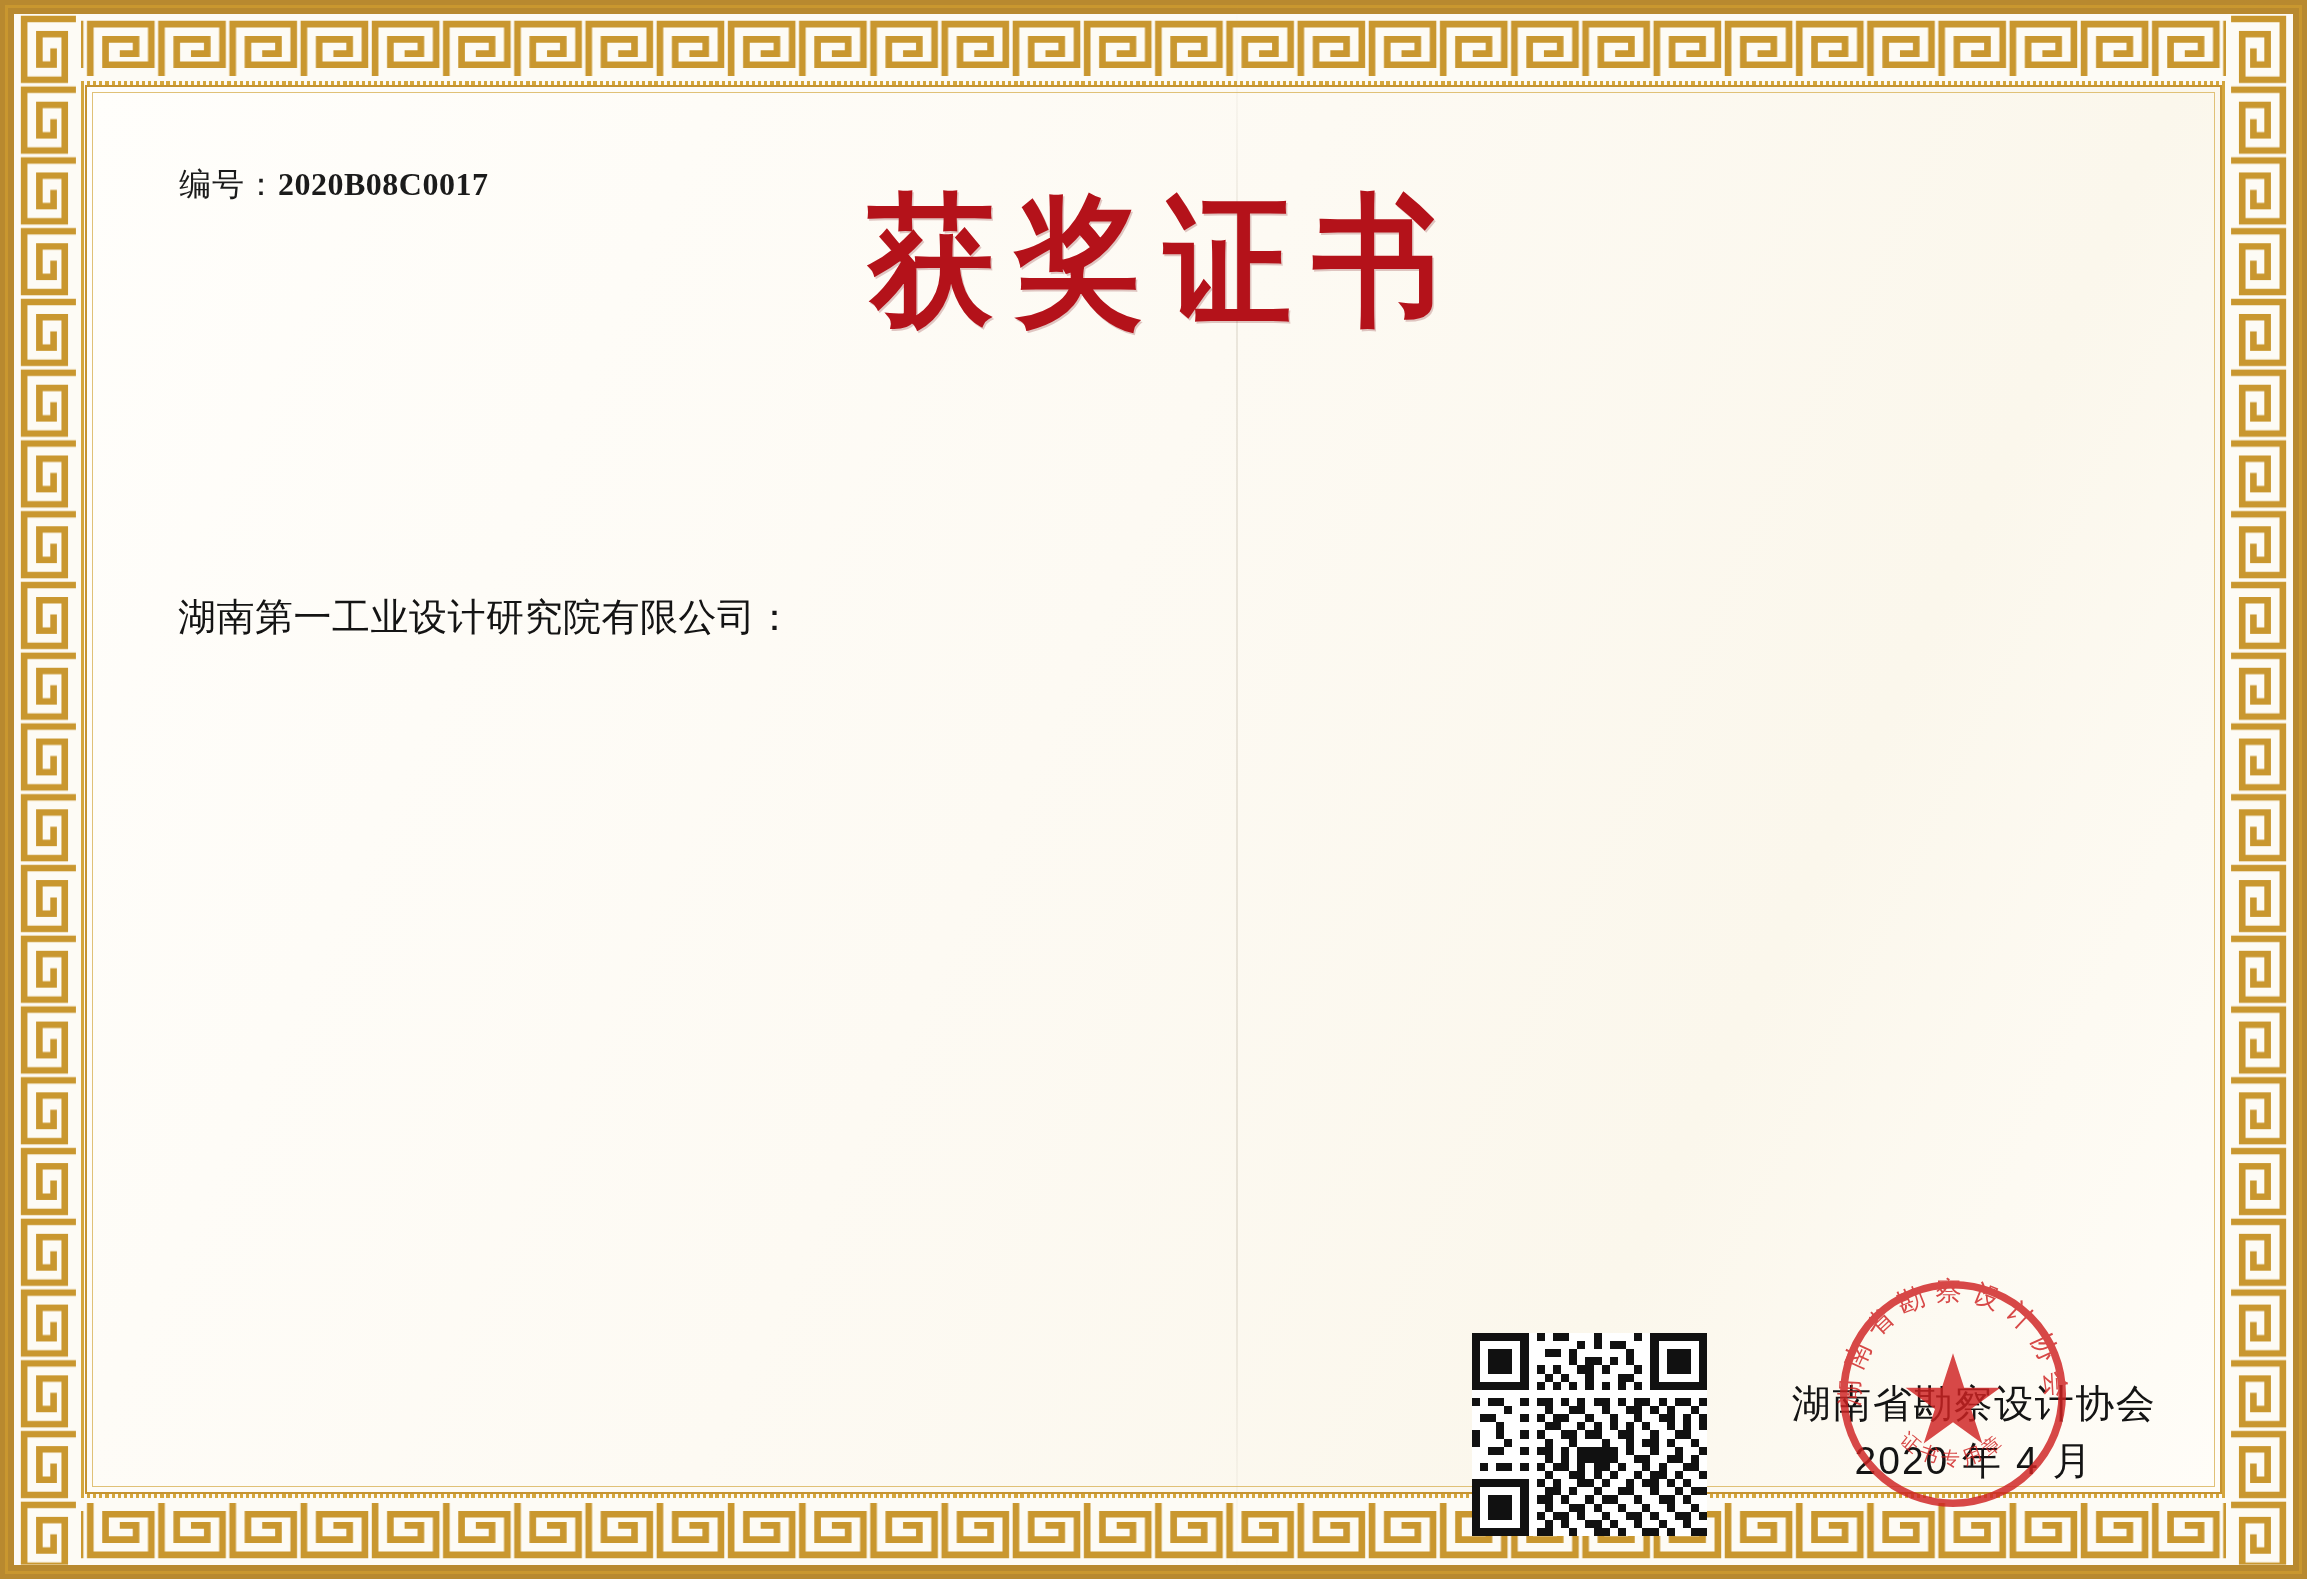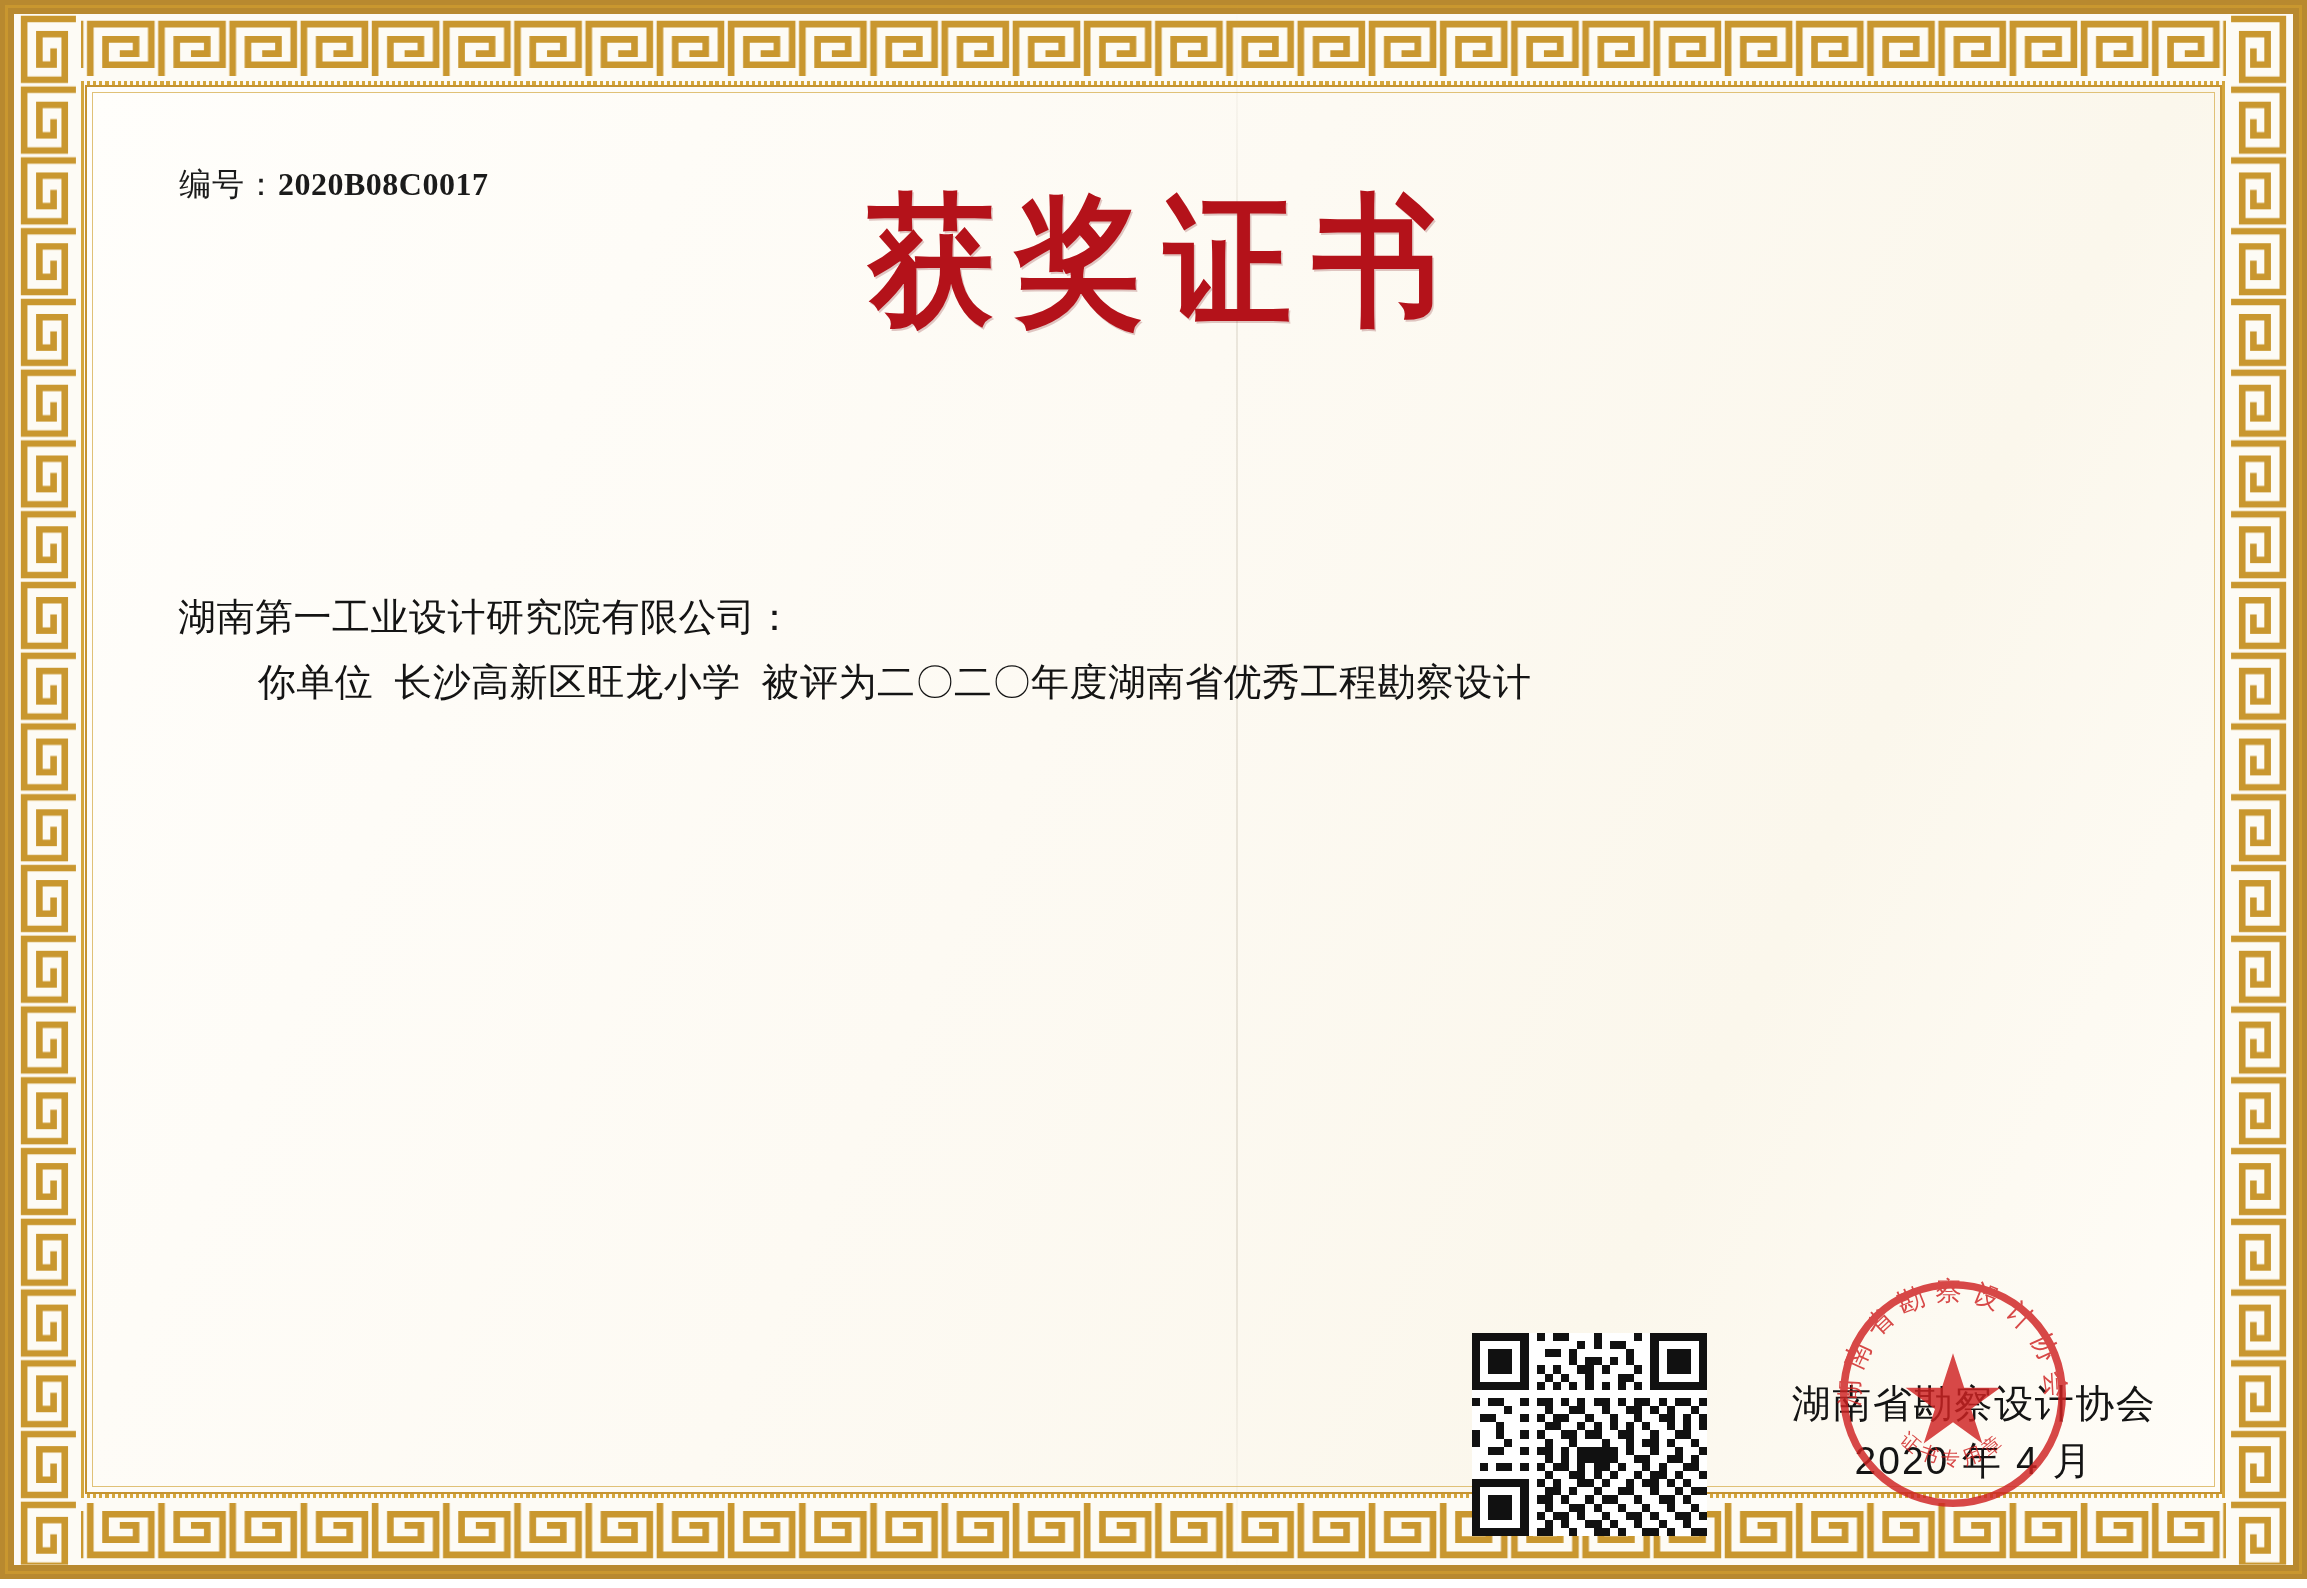--- a/index.html
+++ b/index.html
@@ -227,23 +227,20 @@
   <div class="content">
 
     <div class="serial-no">
       <span class="serial-label">编号：</span><span class="serial-value">2020B08C0017</span>
     </div>
 
     <div class="main-title">获奖证书</div>
 
     <div class="body-text">
       <div class="line-recipient">湖南第一工业设计研究院有限公司：</div>
-      <div class="line-award">
-        <span>你单位</span><span class="spacer-sm"></span><span>长沙高新区旺龙小学</span><span class="spacer-sm"></span><span>被评为二〇二〇年度湖南省优秀工程勘察设计</span>
-      </div>
     </div>
 
     <div class="qr-code">
       <svg viewBox="0 0 29 25" shape-rendering="crispEdges">
         <rect width="29" height="25" fill="#ffffff"></rect>
         <g fill="#111111">
 
           <rect x="0" y="0" width="7" height="1"></rect>
             <rect x="0" y="6" width="7" height="1"></rect>
           <rect x="0" y="0" width="1" height="7"></rect>

